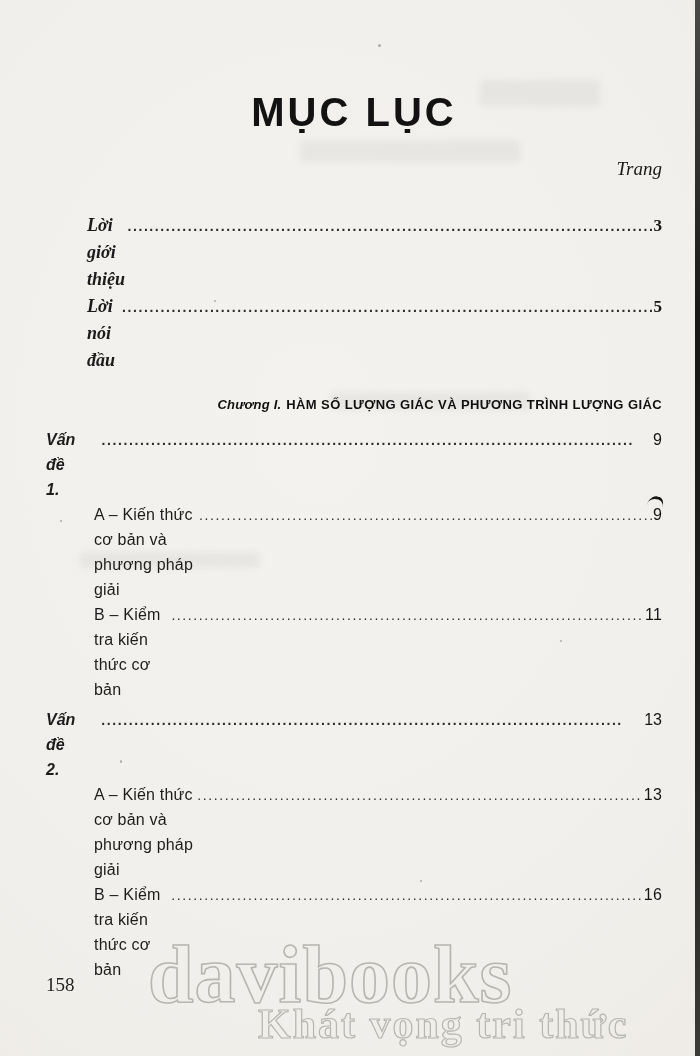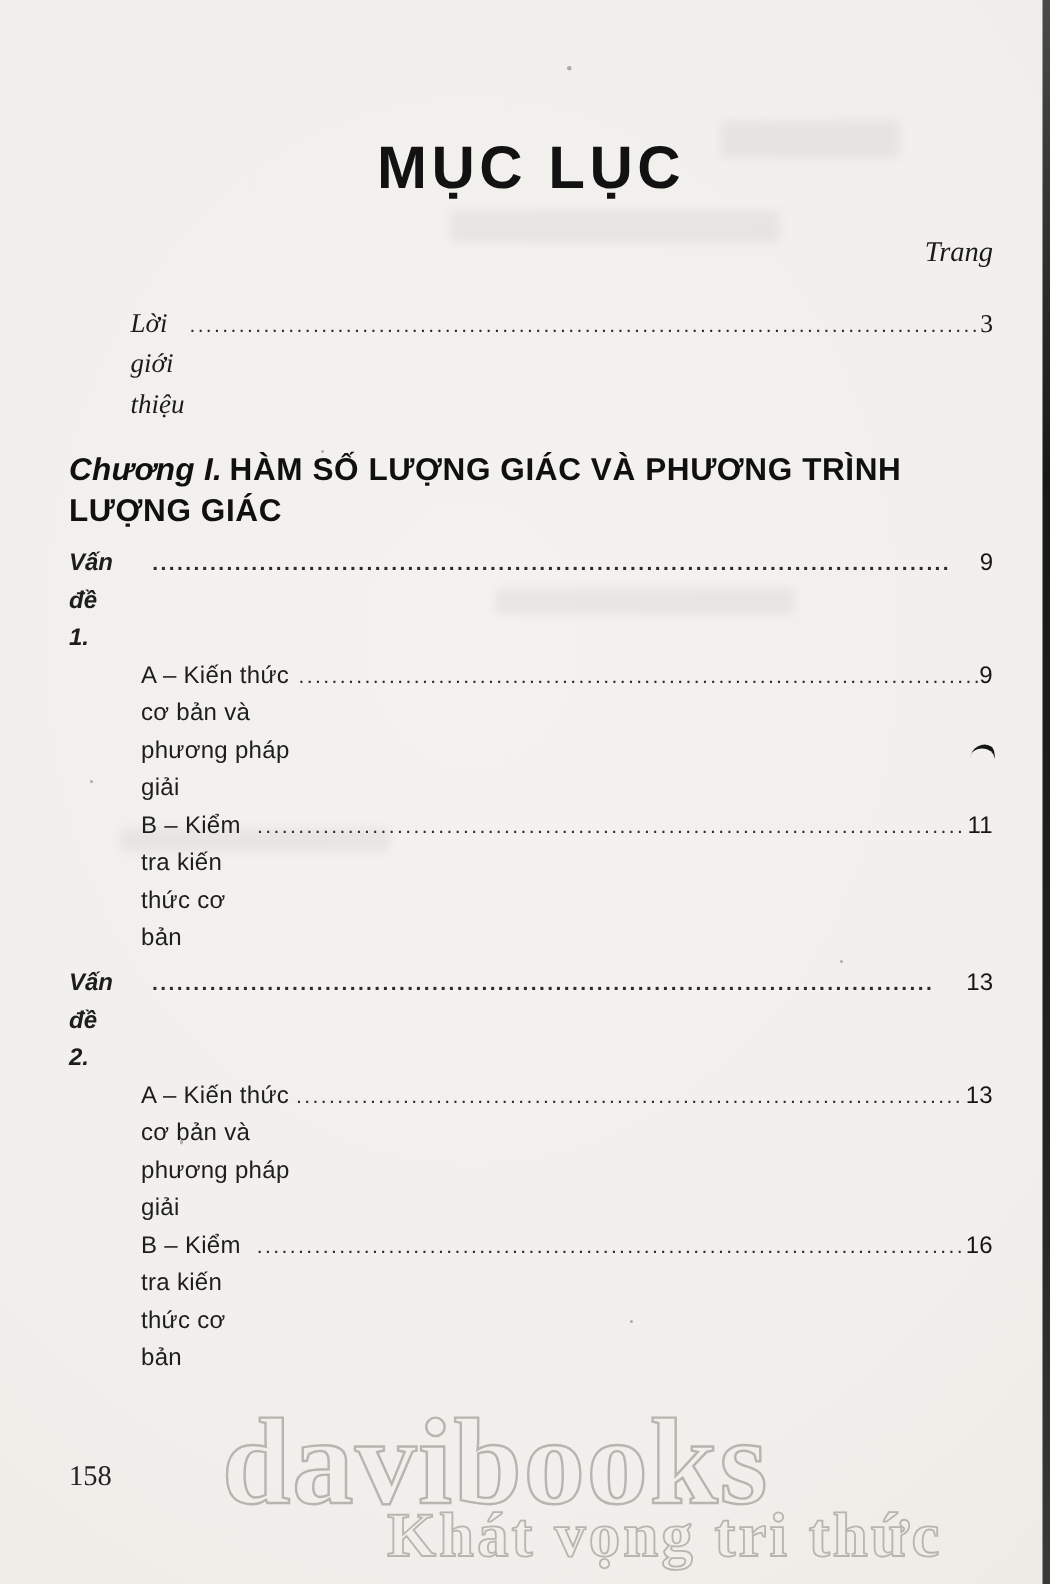--- a/index.html
+++ b/index.html
@@ -23,28 +23,28 @@
 
   .row{display:flex;align-items:baseline;line-height:25px;font-size:16px;}
   .dots{flex:1 1 auto;overflow:hidden;white-space:nowrap;margin:0 1px;}
   .dots::after{
     content:"......................................................................................................................................................................................................................................................";
     font-size:14px;letter-spacing:1.6px;color:#2b2b2b;
   }
   .pg{flex:0 0 auto;text-align:right;color:#161616;}
 
   
-  .front-matter{margin-top:22px;padding-left:41px;}
+  .front-matter{margin-top:32px;padding-left:41px;font-weight:bold;}
   .front-matter .row{line-height:27px;}
   .fm-label{font-family:"Liberation Serif",serif;font-style:italic;font-size:18px;color:#1b1b1b;}
   .front-matter .pg{font-family:"Liberation Serif",serif;font-size:17px;}
 
   
   .chapter-heading{
-    text-align:left;font-weight:bold;font-size:21px;color:#101010;
+    text-align:right;font-weight:bold;font-size:13px;color:#101010;
     margin:17px 0 9px;line-height:27px;letter-spacing:0.2px;
   }
   .ch-prefix{font-style:italic;margin-right:5px;}
   .ch-title{letter-spacing:0.4px;}
 
   
   .row.topic{margin-top:5px;font-weight:bold;word-spacing:2.5px;gap:20px;}
   .t-prefix{font-style:italic;margin-right:5px;}
   .row.topic .pg{font-weight:normal;}
   .row.sub{padding-left:48px;letter-spacing:0.2px;justify-content:space-between;}
@@ -89,20 +89,25 @@
 
     <div class="doc-title">MỤC LỤC</div>
 
     <div class="trang-row">Trang</div>
 
     <div class="front-matter">
       <div class="row">
         <span class="fm-label">Lời giới thiệu</span>
         <span class="dots"></span>
         <span class="pg">3</span>
+      </div>
+      <div class="row">
+        <span class="fm-label">Lời nói đầu</span>
+        <span class="dots"></span>
+        <span class="pg">5</span>
       </div>
     </div>
 
     <div class="chapter">
       <div class="chapter-heading">
         <span class="ch-prefix">Chương I.</span><span class="ch-title">HÀM SỐ LƯỢNG GIÁC VÀ PHƯƠNG TRÌNH LƯỢNG GIÁC</span>
       </div>
       <div class="row topic">
         <span class="t-prefix">Vấn đề 1.</span>
         <span class="dots"></span>

